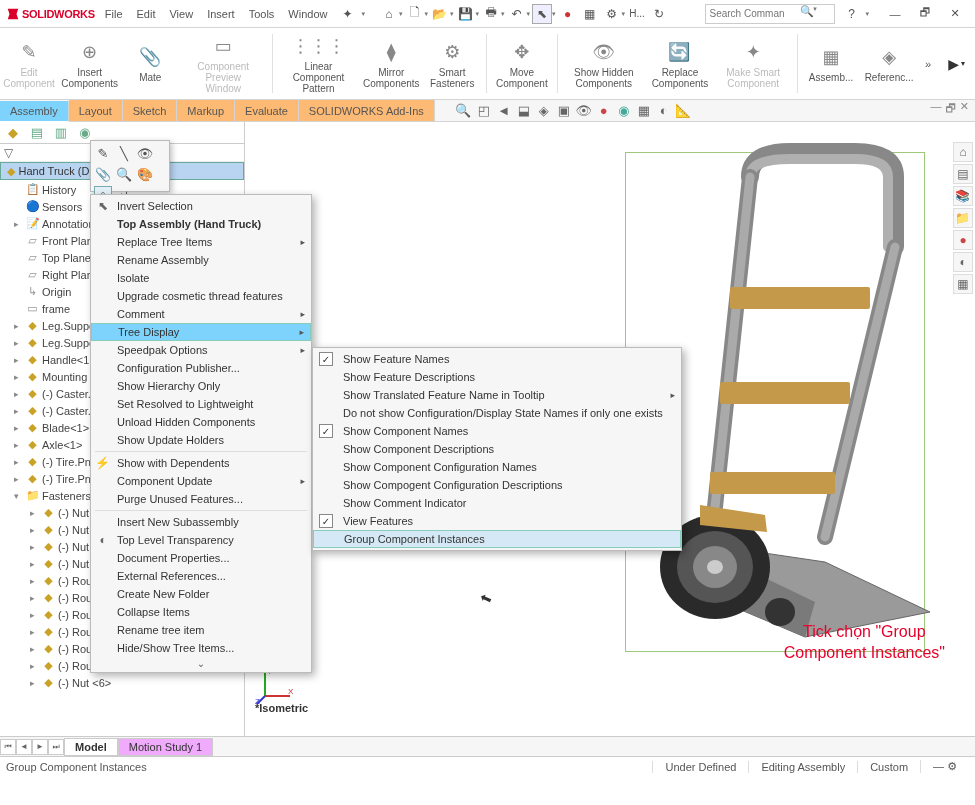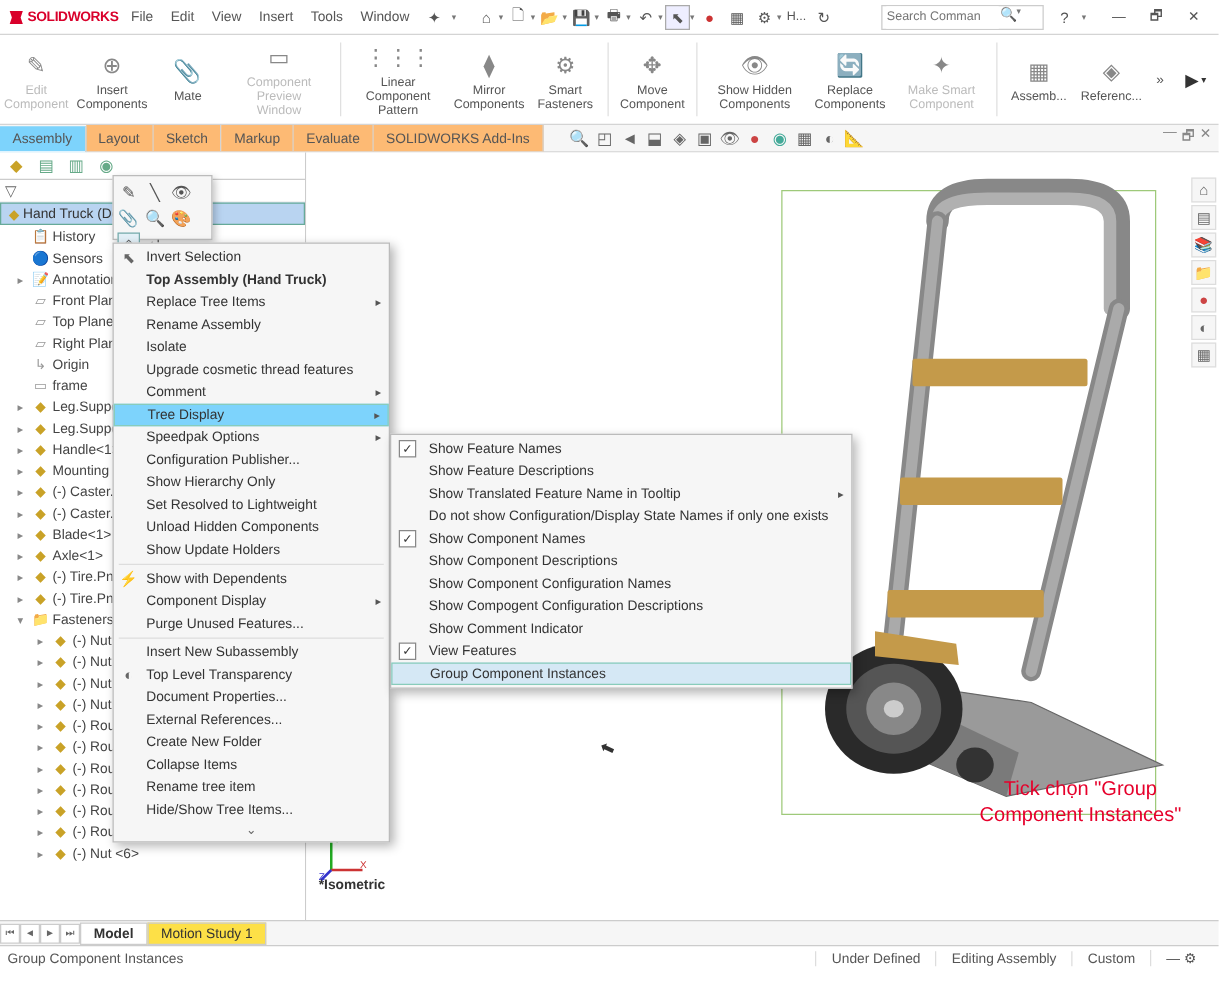--- a/index.html
+++ b/index.html
@@ -53,21 +53,21 @@
 .st-icon { width: 20px; height: 20px; border: 1px solid #ddd; background: #f6f6f6; display: flex; align-items: center; justify-content: center; font-size: 12px; color: #666; cursor: pointer; }
 
 .bounding-box { position: absolute; left: 380px; top: 30px; width: 300px; height: 500px; border: 1px solid #9ec97a; pointer-events: none; }
 .model-svg { position: absolute; left: 270px; top: 15px; width: 450px; height: 560px; }
 
 .triad { position: absolute; left: 10px; bottom: 70px; width: 40px; height: 40px; }
 .iso-label { position: absolute; left: 10px; bottom: 62px; font-size: 11px; font-weight: bold; color: #333; }
 .model-tabs { position: absolute; left: 0; bottom: 20px; height: 20px; display: flex; align-items: center; border-top: 1px solid #ccc; width: 100%; background: #f6f6f6; }
 .mt-nav { display: flex; gap: 0; }
 .mt-btn { width: 16px; height: 16px; border: 1px solid #ccc; font-size: 8px; display: flex; align-items: center; justify-content: center; color: #666; background: #fff; cursor: pointer; }
-.mt-tab { padding: 0 10px; font-size: 11px; background: #fde047; border: 1px solid #ccc; height: 18px; display: flex; align-items: center; cursor: pointer; }
+.mt-tab { padding: 0 10px; font-size: 11px; background: #f0abfc; border: 1px solid #ccc; height: 18px; display: flex; align-items: center; cursor: pointer; }
 .mt-tab.active { font-weight: bold; background: #fff; }
 
 .status-bar { position: absolute; left: 0; bottom: 0; right: 0; height: 20px; background: #fff; border-top: 1px solid #ccc; display: flex; align-items: center; padding: 0 6px; font-size: 11px; color: #555; }
 .status-cell { padding: 0 12px; border-left: 1px solid #ddd; }
 
 .context-toolbar { position: absolute; left: 90px; top: 140px; width: 80px; height: 52px; background: #f6f6f6; border: 1px solid #bbb; box-shadow: 2px 2px 6px rgba(0,0,0,0.25); z-index: 48; display: flex; flex-wrap: wrap; padding: 3px; gap: 3px; }
 .ct-icon { width: 18px; height: 18px; display: flex; align-items: center; justify-content: center; font-size: 13px; color: #555; cursor: pointer; }
 .ct-icon.sel { border: 1px solid #7aa; background: #e3f0f7; }
 
 .context-menu { position: absolute; left: 90px; top: 194px; width: 222px; background: #f6f6f6; border: 1px solid #bbb; box-shadow: 3px 3px 8px rgba(0,0,0,0.3); z-index: 49; padding: 2px 0; }
@@ -541,21 +541,21 @@
     </div>
     <div class="cm-item">
       <span>Show Update Holders</span>
     </div>
     <div class="cm-sep"></div>
     <div class="cm-item">
       <span class="cm-icon">⚡</span>
       <span>Show with Dependents</span>
     </div>
     <div class="cm-item">
-      <span>Component Display</span>
+      <span>Component Update</span>
       <span class="cm-arrow">▸</span>
     </div>
     <div class="cm-item">
       <span>Purge Unused Features...</span>
     </div>
     <div class="cm-sep"></div>
     <div class="cm-item">
       <span>Insert New Subassembly</span>
     </div>
     <div class="cm-item">

